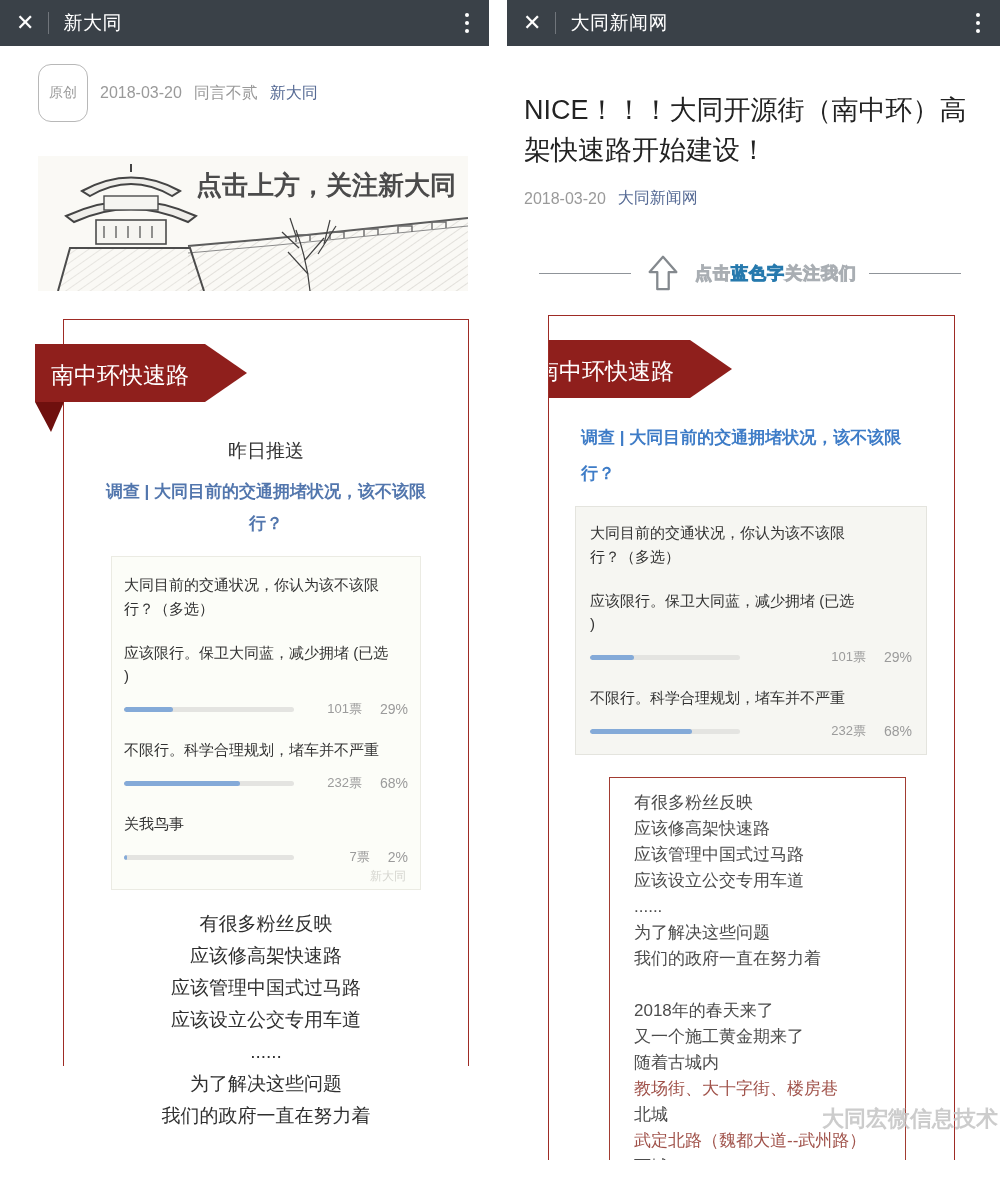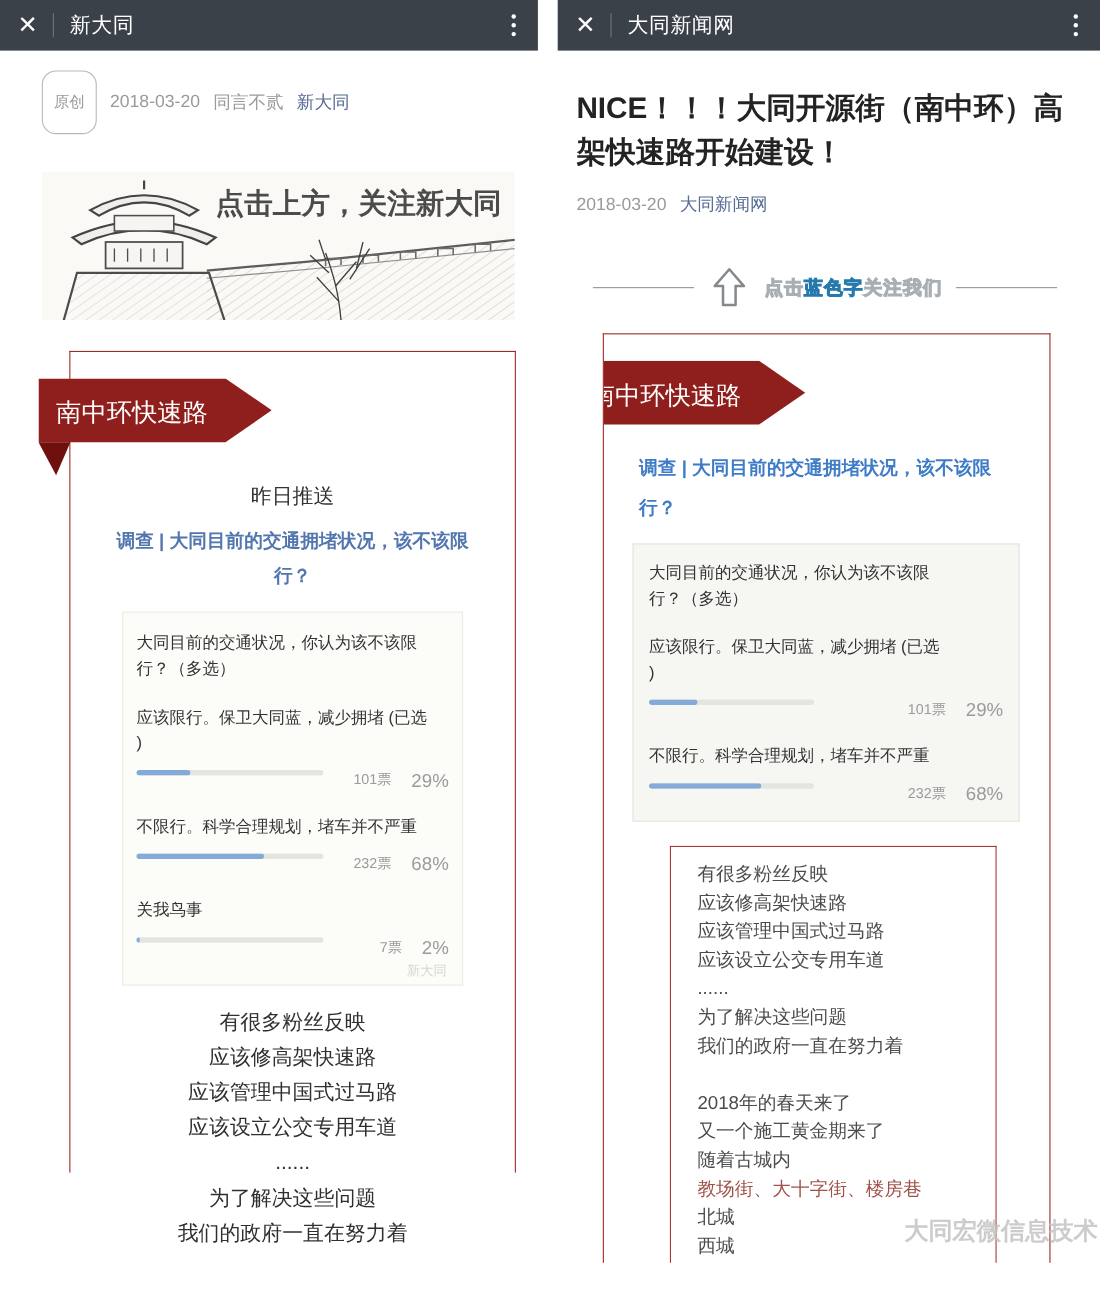--- a/index.html
+++ b/index.html
@@ -44,27 +44,27 @@
   .polllink-r{display:block;margin:104px 20px 0 32px;font-size:17px;font-weight:700;color:#3e7cc7;
               line-height:36px;text-decoration:none;cursor:pointer}
 
   
   .poll-card{box-sizing:border-box;background:#fcfdf8;border:1px solid #ebebe3}
   .poll-card-l{width:310px;margin:16px auto 0;padding:16px 12px 4px}
   .poll-card-r{width:352px;margin:14px 0 0 26px;padding:14px 14px 14px;background:#f6f6f2;border-color:#e4e4de}
   .poll-q{font-size:15px;line-height:24px;color:#333;max-width:258px}
   .opt-label{font-size:15px;line-height:23px;color:#333;margin-top:20px}
   .blk{display:block}
-  .bar-row{display:flex;margin-top:13px}
+  .bar-row{display:flex;align-items:center;margin-top:13px}
   .track{height:5px;background:#e4e4e1;border-radius:3px;overflow:hidden}
   .track-l{width:170px}
   .track-r{width:150px}
   .fill{height:5px;background:#84aad8;border-radius:3px}
   .votes{margin-left:auto;font-size:13px;color:#9b9b9b}
-  .pct{margin-left:18px;font-size:17px;color:#9b9b9b}
+  .pct{margin-left:18px;font-size:14px;color:#9b9b9b}
   .wm-poll{text-align:right;font-size:12px;color:#d6d6d0;margin-top:2px;padding-right:2px}
 
   
   .para-l{margin-top:18px;text-align:center;font-size:19px;line-height:32px;color:#2f2f2f}
 
   
   .follow{margin-top:44px;display:flex;align-items:center;justify-content:center;gap:12px}
   .fline{width:92px;height:1px;background:#8f9499}
   .ftext{font-size:17px;font-weight:700;letter-spacing:1px;color:#dfe3e6;-webkit-text-stroke:1px #a9aeb3}
   .ftext .hl-blue{color:#3a96d2;-webkit-text-stroke:1px #2679ad}
@@ -222,21 +222,21 @@
     <span class="tb-close">✕</span>
     <span class="tb-div"></span>
     <span class="tb-title">大同新闻网</span>
     <span class="tb-menu">
         <i></i>
         <i></i>
         <i></i>
       </span>
   </div>
 
-  <h1 class="a-title a-title-r" style="font-weight:700;margin-top:32px;margin-bottom:0">NICE！！！大同开源街（南中环）高架快速路开始建设！</h1>
+  <h1 class="a-title a-title-r" style="font-weight:400;margin-top:44px;margin-bottom:0">NICE！！！大同开源街（南中环）高架快速路开始建设！</h1>
 
   <div class="meta meta-r">
     <span>2018-03-20</span>
     <a>大同新闻网</a>
   </div>
 
   <div class="follow">
     <span class="fline"></span>
     <svg width="40" height="40" viewBox="0 0 42 42">
       <path d="M15,38 V20 H7 L21,4 L35,20 H27 V38 Z" fill="#fff" stroke="#84898e" stroke-width="2.4" stroke-linejoin="round"></path>
@@ -289,20 +289,21 @@
         <div>......</div>
         <div>为了解决这些问题</div>
         <div>我们的政府一直在努力着</div>
       </div>
       <div class="itext p2">
         <div class="p2-line">2018年的春天来了</div>
         <div class="p2-line">又一个施工黄金期来了</div>
         <div class="p2-line">随着古城内</div>
         <div class="p2-line hl">教场街、大十字街、楼房巷</div>
         <div class="p2-line">北城</div>
+        <div class="p2-line hl">武定北路（魏都大道--武州路）</div>
         <div class="p2-line">西城</div>
 
       </div>
     </div>
   </div>
 
   <div class="wm-r">
     <span class="l1">大同宏微信息技术</span>
   </div>
 </div>

